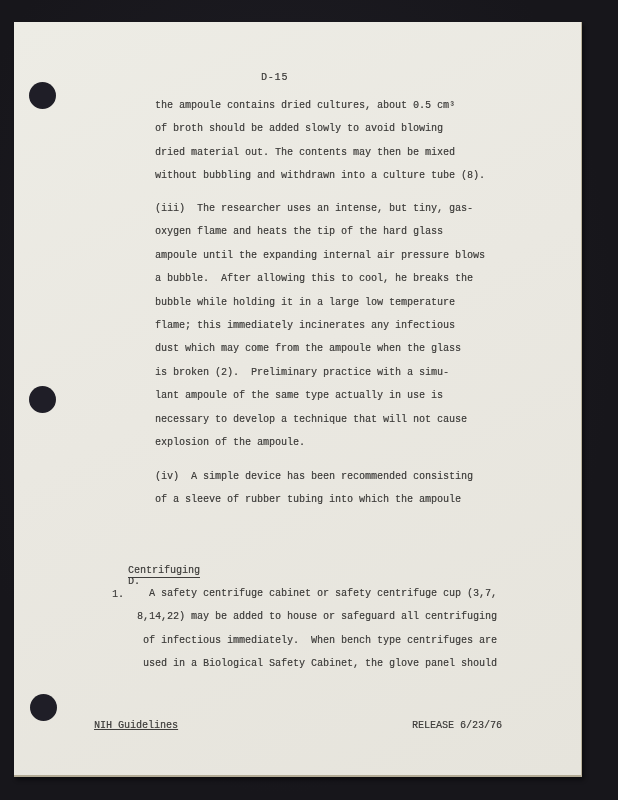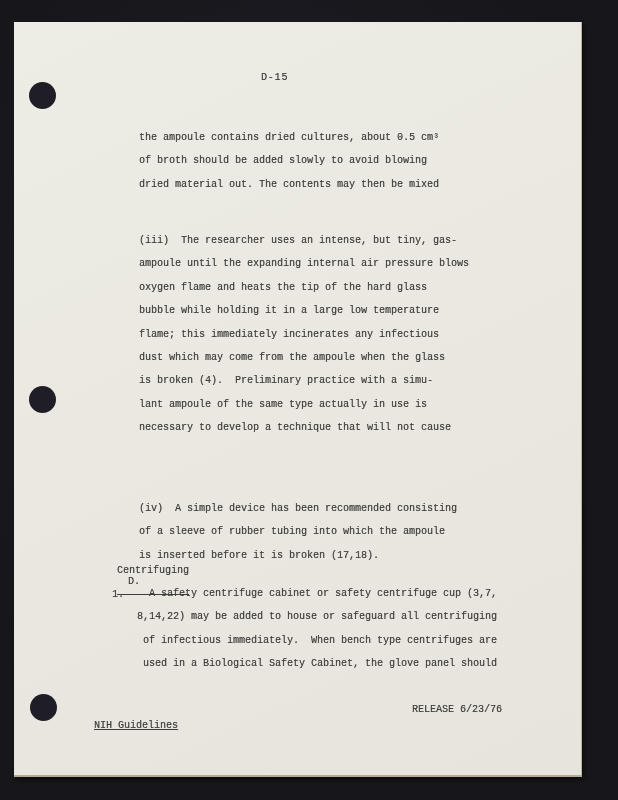--- a/index.html
+++ b/index.html
@@ -43,41 +43,40 @@
 
   .page-number {
     position: absolute;
     left: 247px;
     top: 50px;
     letter-spacing: 0.8px;
     white-space: pre;
   }
   .para {
     position: absolute;
-    left: 125px;
+    left: 141px;
     line-height: 23.4px;
-    margin-top: 32px;
   }
   .para.p1 { top: 72px; }
   .para.p2 { top: 175px; }
   .para.p3 { top: 443px; }
   .tline { white-space: pre; }
 
   .section-heading {
     position: absolute;
     top: 543px;
     left: 78px;
     white-space: pre;
   }
   .section-heading .sec-title {
     position: absolute;
-    left: 25px;
+    left: 36px;
     top: 0;
     border-bottom: 1px solid #3f3e3c;
-    padding-bottom: 18px;
+    padding-bottom: 1px;
     white-space: pre;
   }
   .list-number {
     position: absolute;
     left: 98px;
     top: 567px;
     white-space: pre;
   }
   .list-lines {
     position: absolute;
@@ -89,21 +88,21 @@
   .footer-left {
     position: absolute;
     left: 80px;
     top: 698px;
     white-space: pre;
     text-decoration: underline;
   }
   .footer-right {
     position: absolute;
     left: 398px;
-    top: 682px;
+    top: 698px;
     white-space: pre;
     text-align: center;
   }
   
   .paper * {
     text-shadow: 0.2px 0 0 rgba(63,62,60,0.55);
   }
 </style>
 </head>
 <body>
@@ -114,38 +113,40 @@
     <div class="hole h1"></div>
     <div class="hole h2"></div>
     <div class="hole h3"></div>
 
     <div class="page-number">D-15</div>
 
     <div class="para p1">
         <div class="tline">the ampoule contains dried cultures, about 0.5 cm³</div>
         <div class="tline">of broth should be added slowly to avoid blowing</div>
         <div class="tline">dried material out. The contents may then be mixed</div>
+        <div class="tline">without bubbling and withdrawn into a culture tube (8).</div>
       </div>
 
     <div class="para p2">
         <div class="tline">(iii)  The researcher uses an intense, but tiny, gas-</div>
+        <div class="tline">oxygen flame and heats the tip of the hard glass</div>
         <div class="tline">ampoule until the expanding internal air pressure blows</div>
-        <div class="tline">oxygen flame and heats the tip of the hard glass</div>
+        <div class="tline">a bubble.  After allowing this to cool, he breaks the</div>
         <div class="tline">bubble while holding it in a large low temperature</div>
         <div class="tline">flame; this immediately incinerates any infectious</div>
         <div class="tline">dust which may come from the ampoule when the glass</div>
-        <div class="tline">is broken (4).  Preliminary practice with a simu-</div>
+        <div class="tline">is broken (2).  Preliminary practice with a simu-</div>
         <div class="tline">lant ampoule of the same type actually in use is</div>
         <div class="tline">necessary to develop a technique that will not cause</div>
+        <div class="tline">explosion of the ampoule.</div>
       </div>
 
     <div class="para p3">
         <div class="tline">(iv)  A simple device has been recommended consisting</div>
         <div class="tline">of a sleeve of rubber tubing into which the ampoule</div>
-        <div class="tline">is inserted before it is broken (17,18).</div>
       </div>
 
     <div class="section-heading">
       <span>D.</span>
       <span class="sec-title">Centrifuging</span>
     </div>
 
     <div class="list-number">1.</div>
 
     <div class="list-lines">

